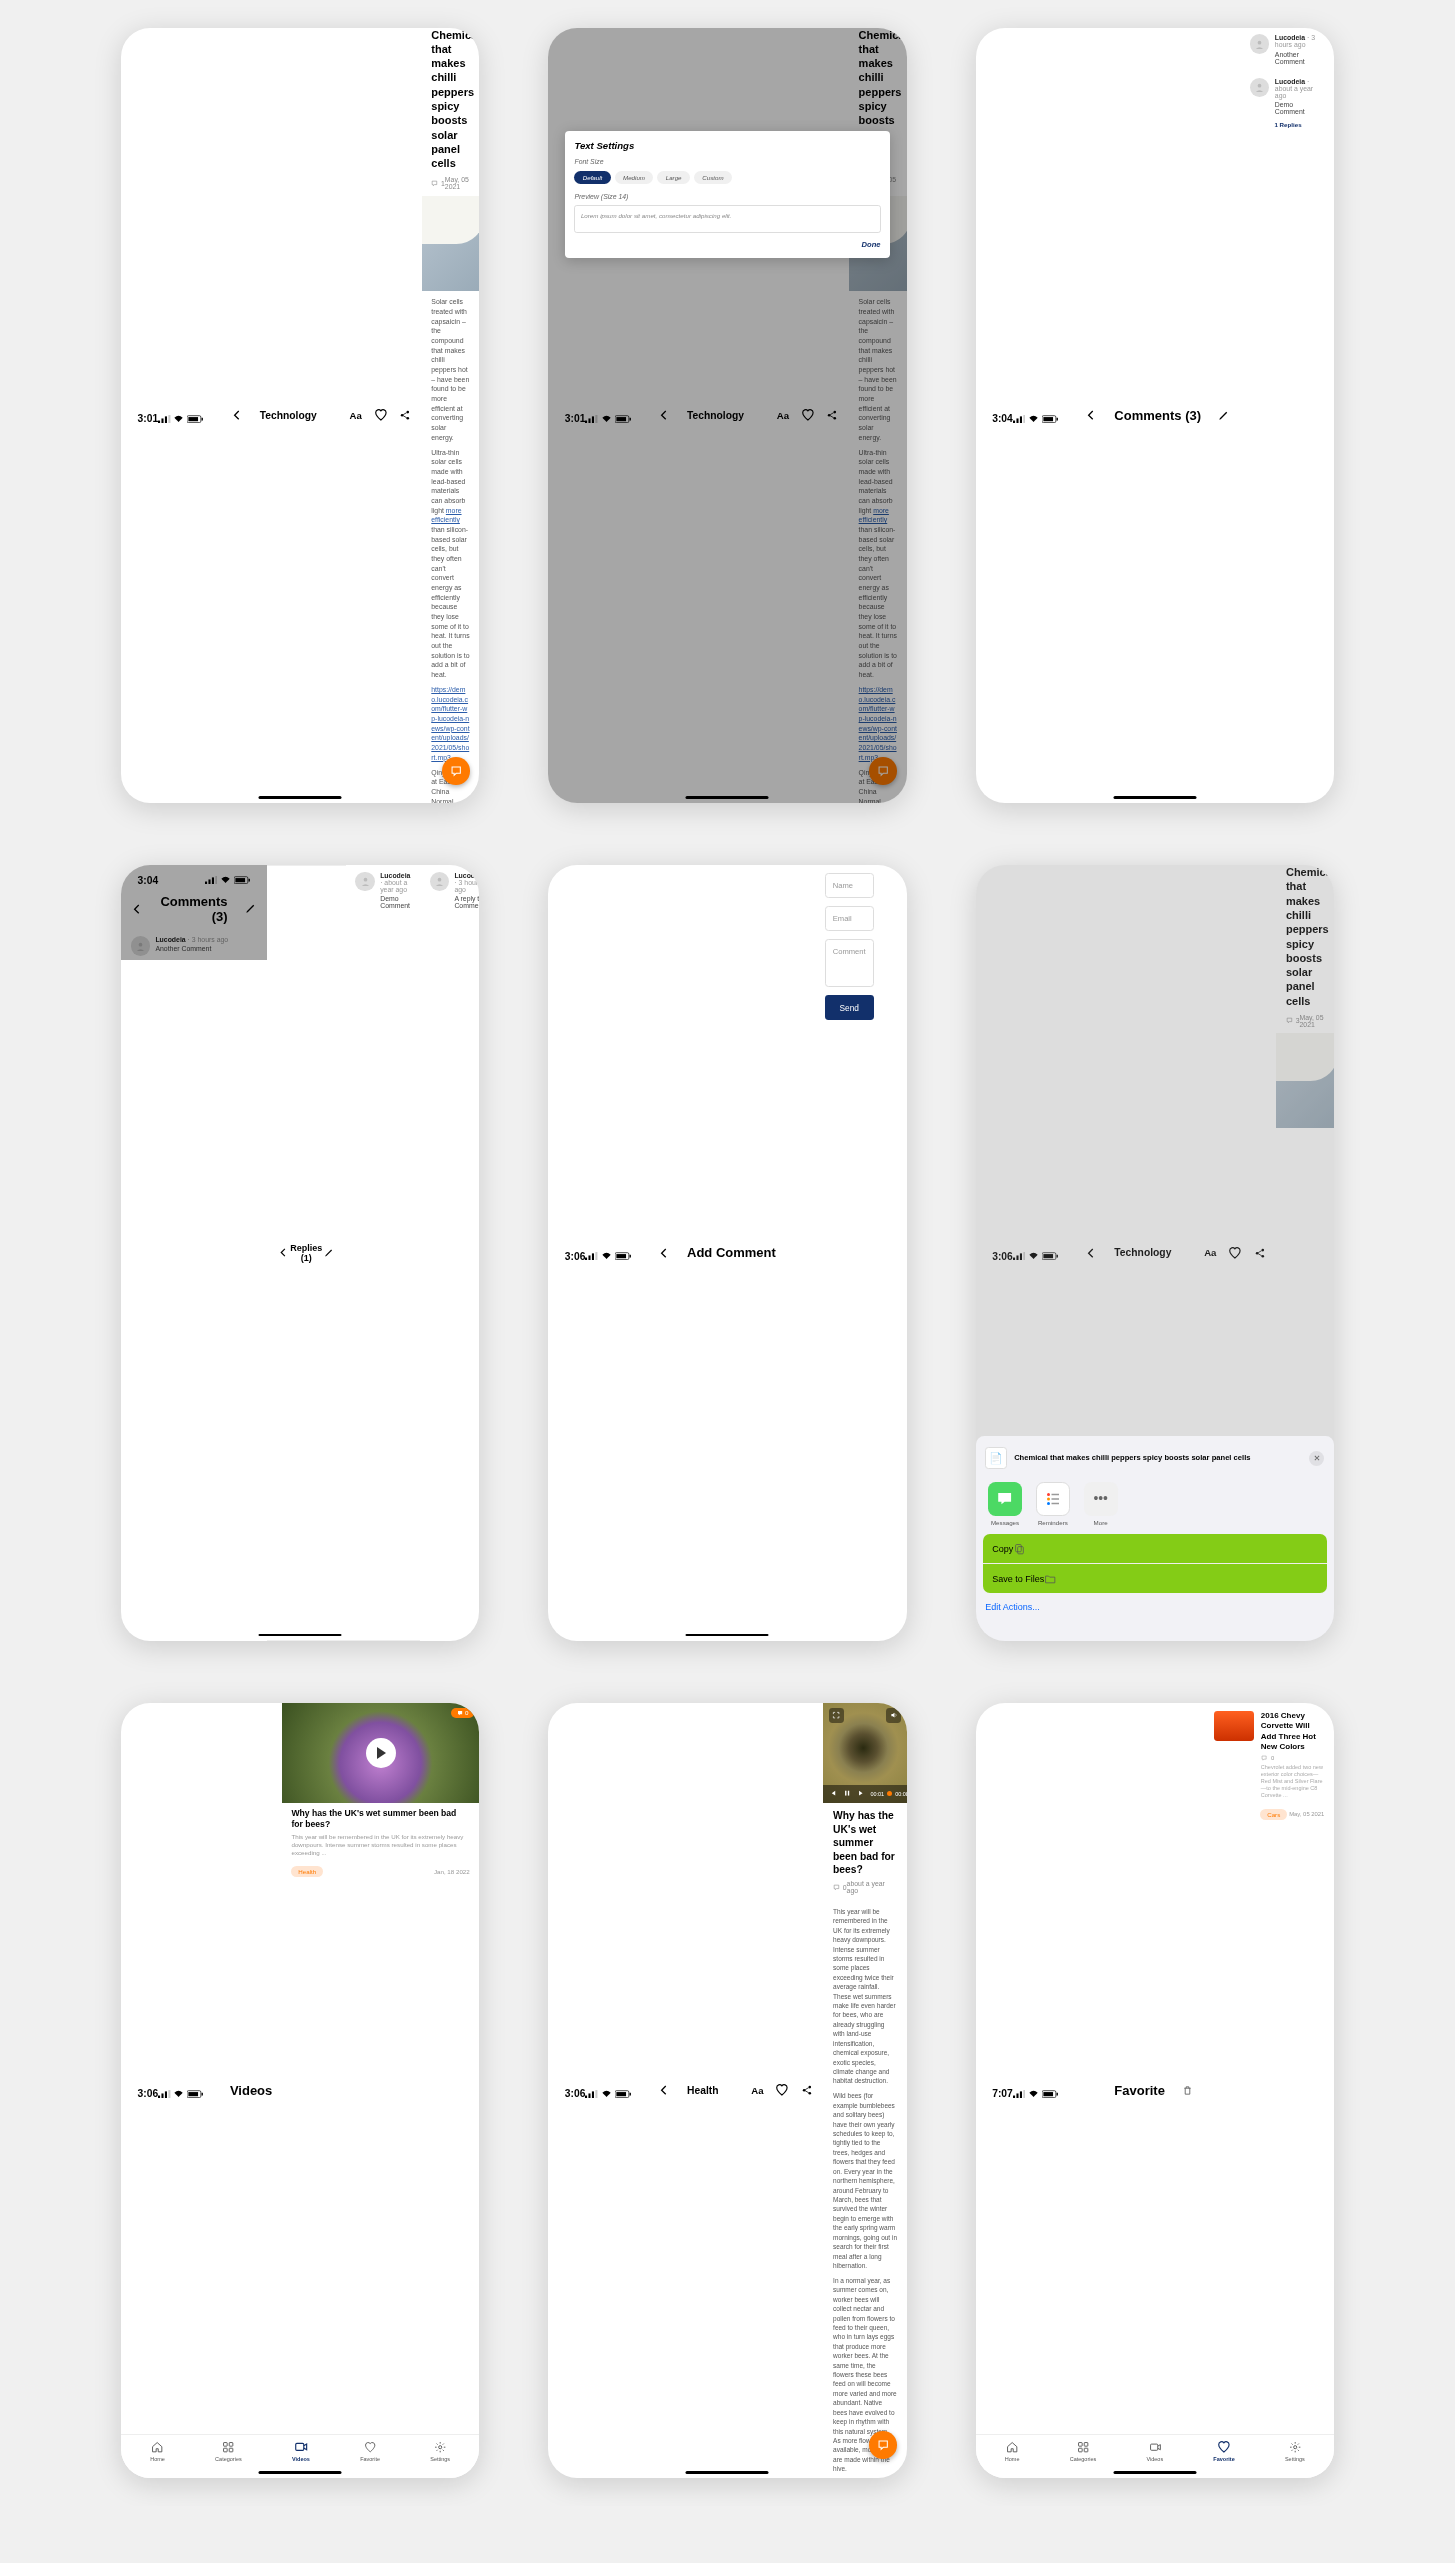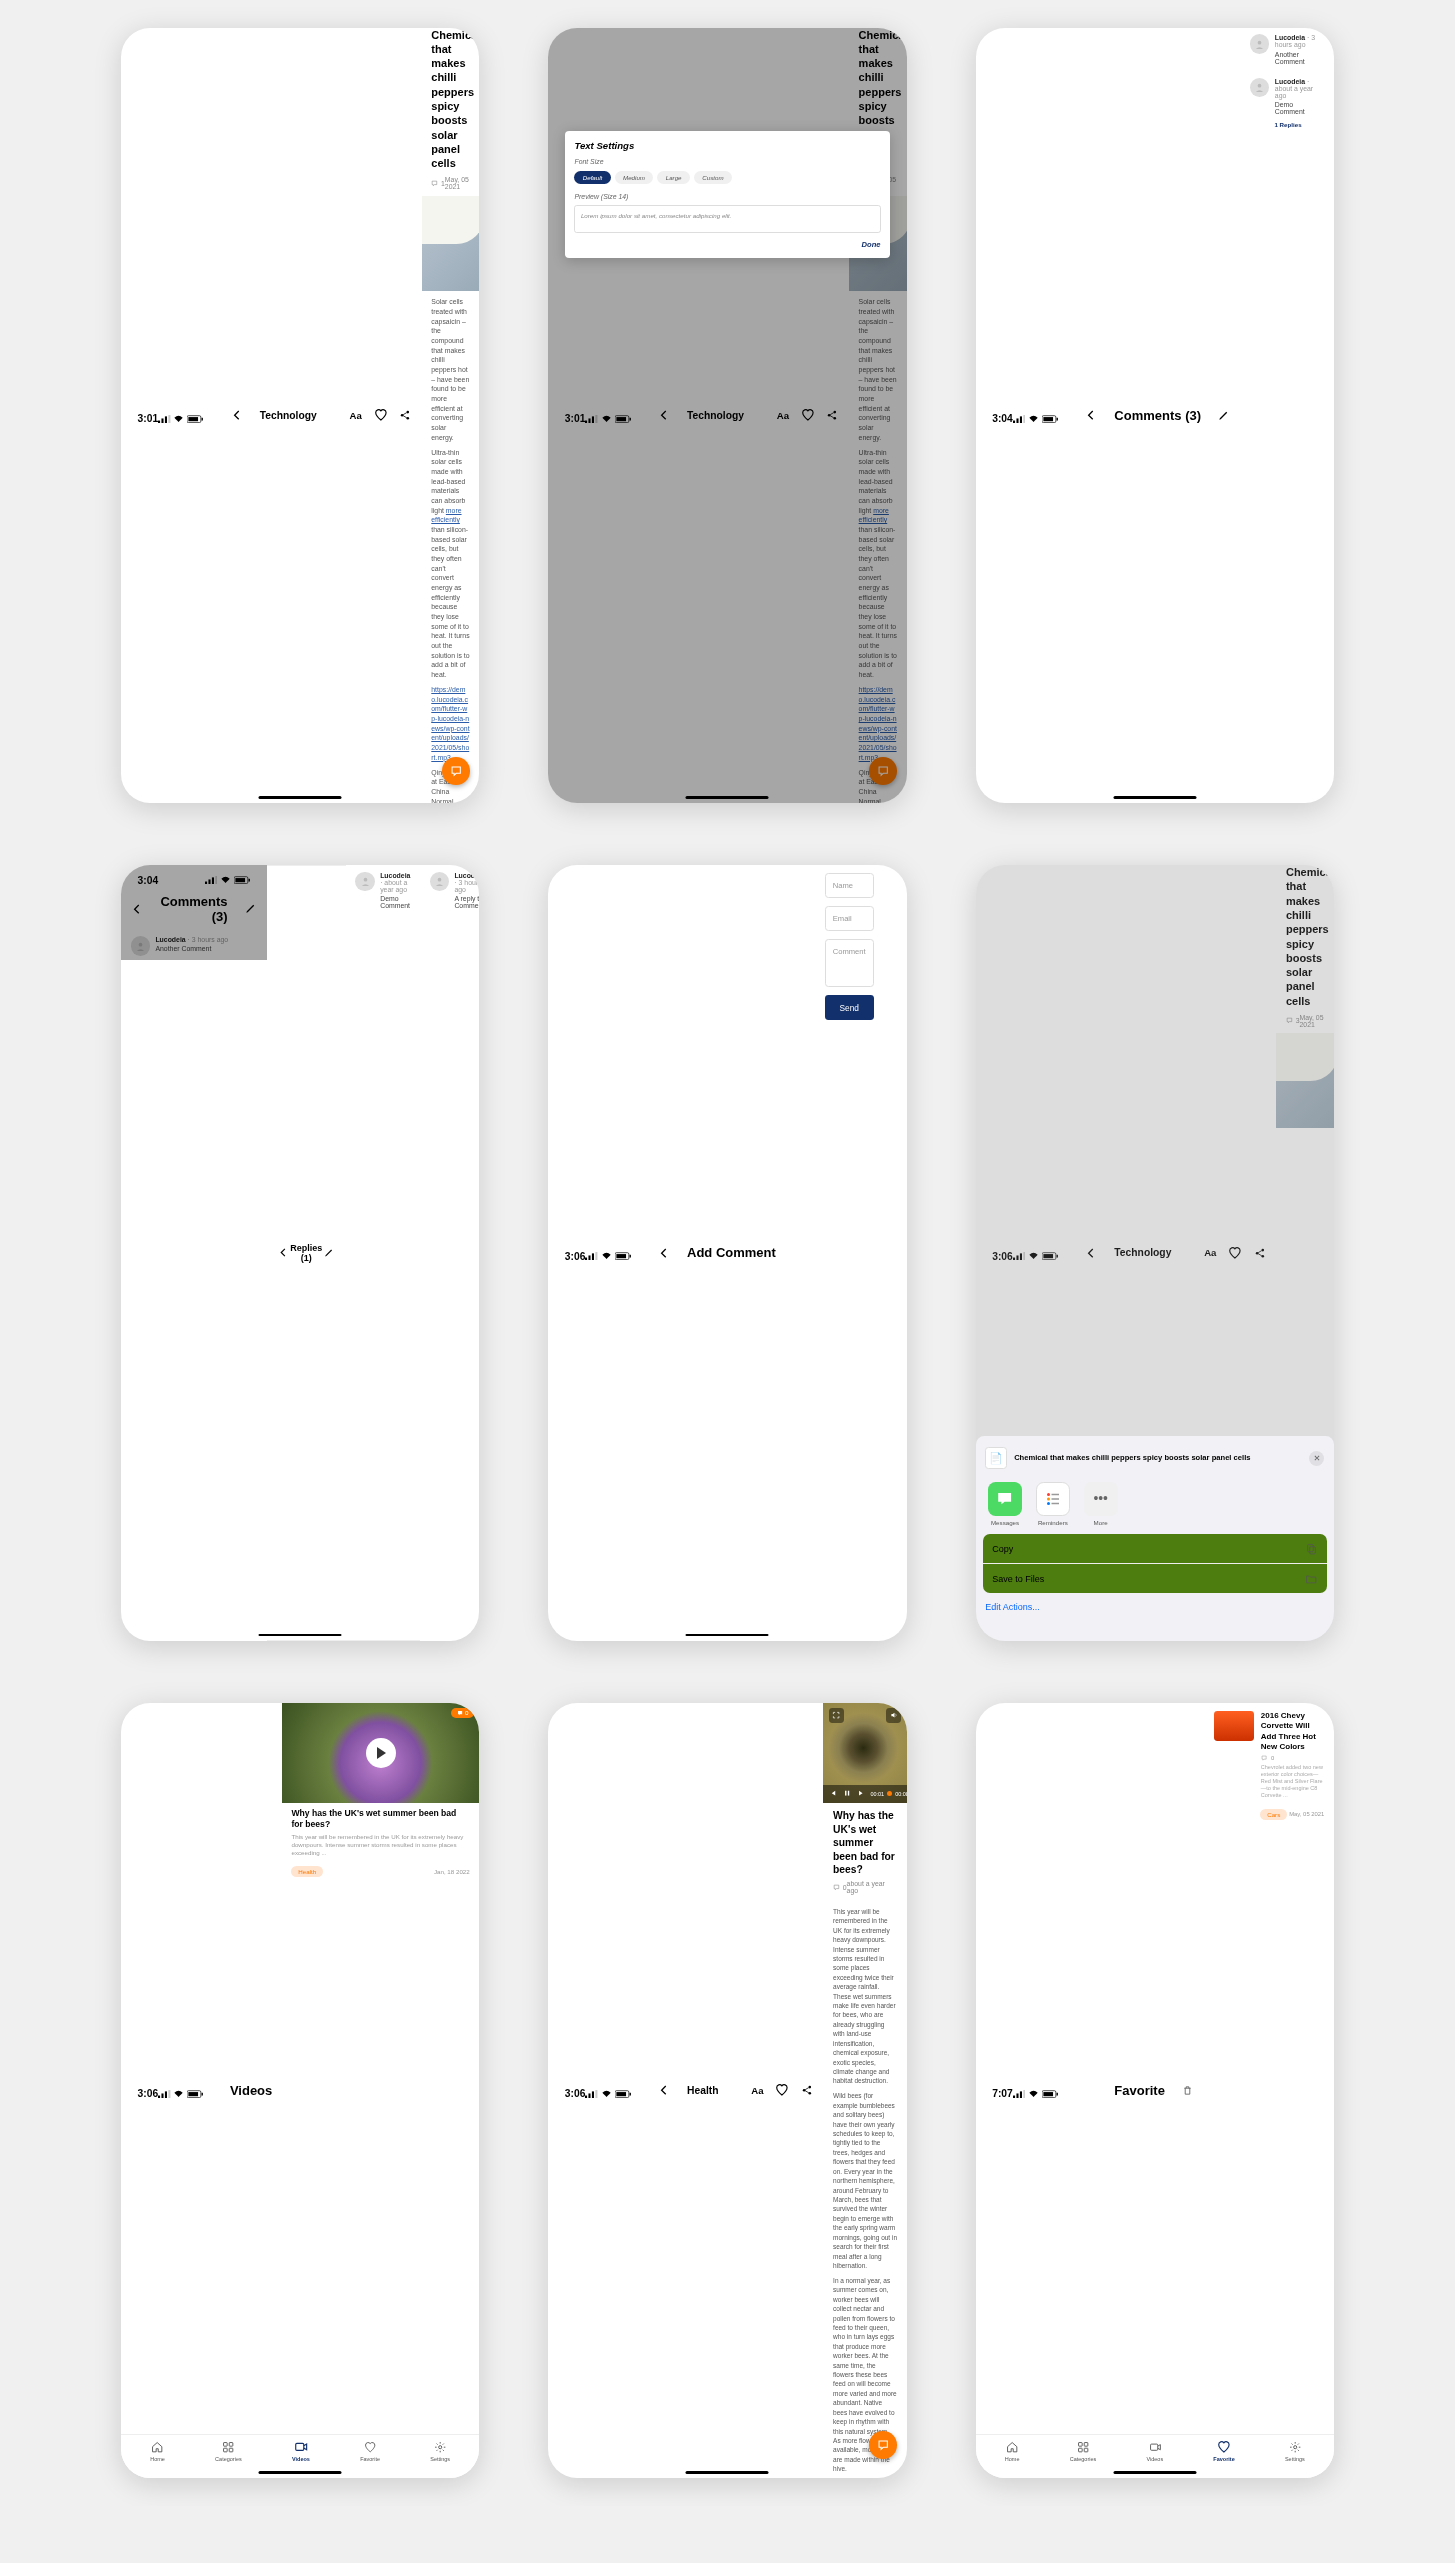--- a/index.html
+++ b/index.html
@@ -54,21 +54,21 @@
   .share-sheet { position: absolute; bottom: 0; left: 0; right: 0; background: #f2f2f6; border-radius: 8.3px 8.3px 0 0; z-index: 10; padding: 6.9px 0 20.7px; }
   .share-header { display: flex; align-items: center; gap: 6.9px; padding: 4.1px 9.6px 8.3px; }
   .share-thumb { width: 22px; height: 22px; background: #fff; border: 0.7px solid #ddd; border-radius: 3.4px; display: flex; align-items: center; justify-content: center; font-size: 11px; }
   .share-title { flex: 1; font-size: 7.6px; font-weight: 700; line-height: 1.25; }
   .share-close { width: 15px; height: 15px; border-radius: 50%; background: #e0e0e4; display: flex; align-items: center; justify-content: center; font-size: 8.3px; color: #666; }
   .share-apps { display: flex; gap: 13.8px; padding: 4.1px 12.4px 8.3px; }
   .share-app { display: flex; flex-direction: column; align-items: center; gap: 3.4px; }
   .share-app-icon { width: 34px; height: 34px; border-radius: 7.6px; display: flex; align-items: center; justify-content: center; }
   .share-app-label { font-size: 6.2px; color: #555; }
   .share-actions { padding: 0 6.9px; }
-  .share-action { background: #4d7c0f; padding: 8.3px 9.6px; display: flex; justify-content: space-between; align-items: center; font-size: 9px; border-bottom: 0.7px solid #eee; }
+  .share-action { background: #84cc16; padding: 8.3px 9.6px; display: flex; align-items: center; font-size: 9px; border-bottom: 0.7px solid #eee; }
   .share-action:first-child { border-radius: 6.9px 6.9px 0 0; }
   .share-action:last-child { border-radius: 0 0 6.9px 6.9px; border-bottom: none; }
   .share-edit { padding: 8.3px 9.6px; color: #0a66ff; font-size: 9px; }
   .video-thumb { width: 100%; height: 100px; position: relative; background: linear-gradient(#6a8040,#3a5020); }
   .video-thumb-bees { background: radial-gradient(circle at 50% 60%, #c080d0 0%, #8050a0 35%, #6a8040 45%, #3a5020 100%); }
   .play-btn { position: absolute; top:50%; left:50%; transform:translate(-50%,-50%); width:30px; height:30px; background:#fff; border-radius:50%; display:flex; align-items:center; justify-content:center; }
   .play-btn::after { content:''; border-left:9.6px solid #333; border-top:6.2px solid transparent; border-bottom:6.2px solid transparent; margin-left:2.1px; }
   .badge { position:absolute; top:5.5px; right:5.5px; background:#ff7a00; color:#fff; font-size:6.2px; padding:1.4px 5.5px; border-radius:6.9px; display:flex; align-items:center; gap:2.1px; }
   .video-controls { position:absolute; bottom:0; left:0; right:0; background:rgba(0,0,0,.5); height:18px; display:flex; align-items:center; gap:5.5px; padding:0 5.5px; color:#fff; font-size:5.5px; }
   .progress { flex:1; height:2.1px; background:rgba(255,255,255,.3); position:relative; border-radius:1.4px; }

